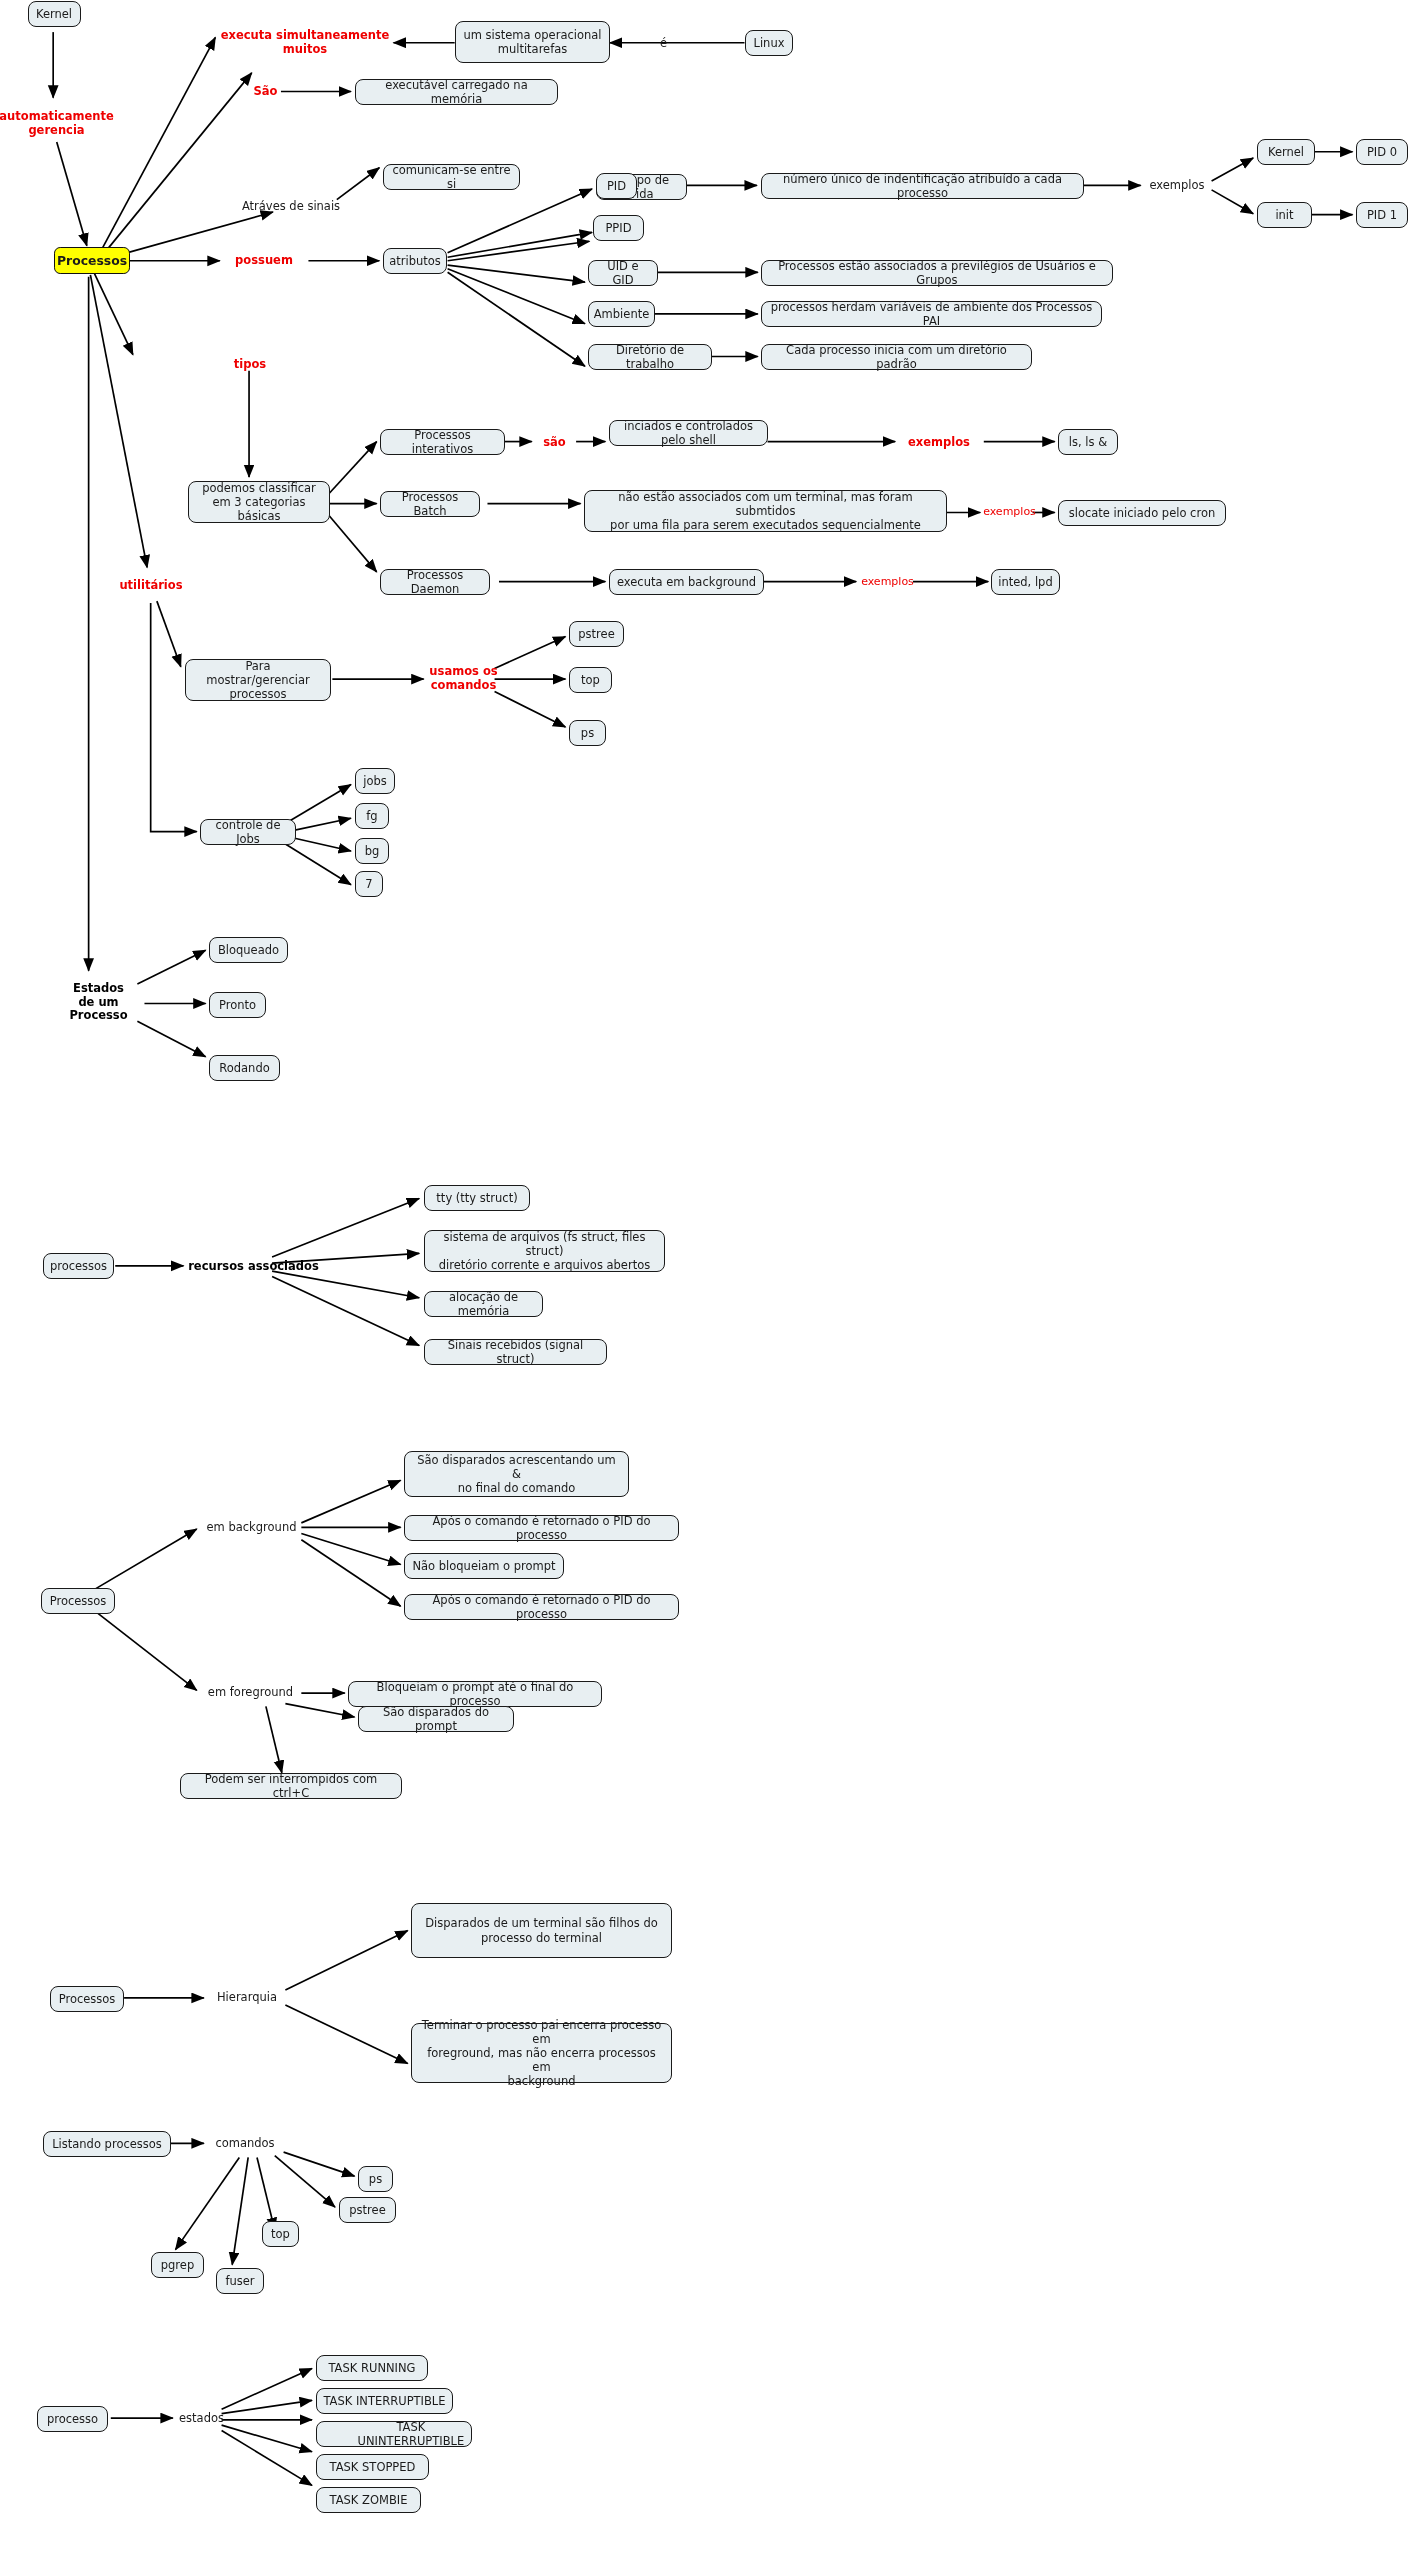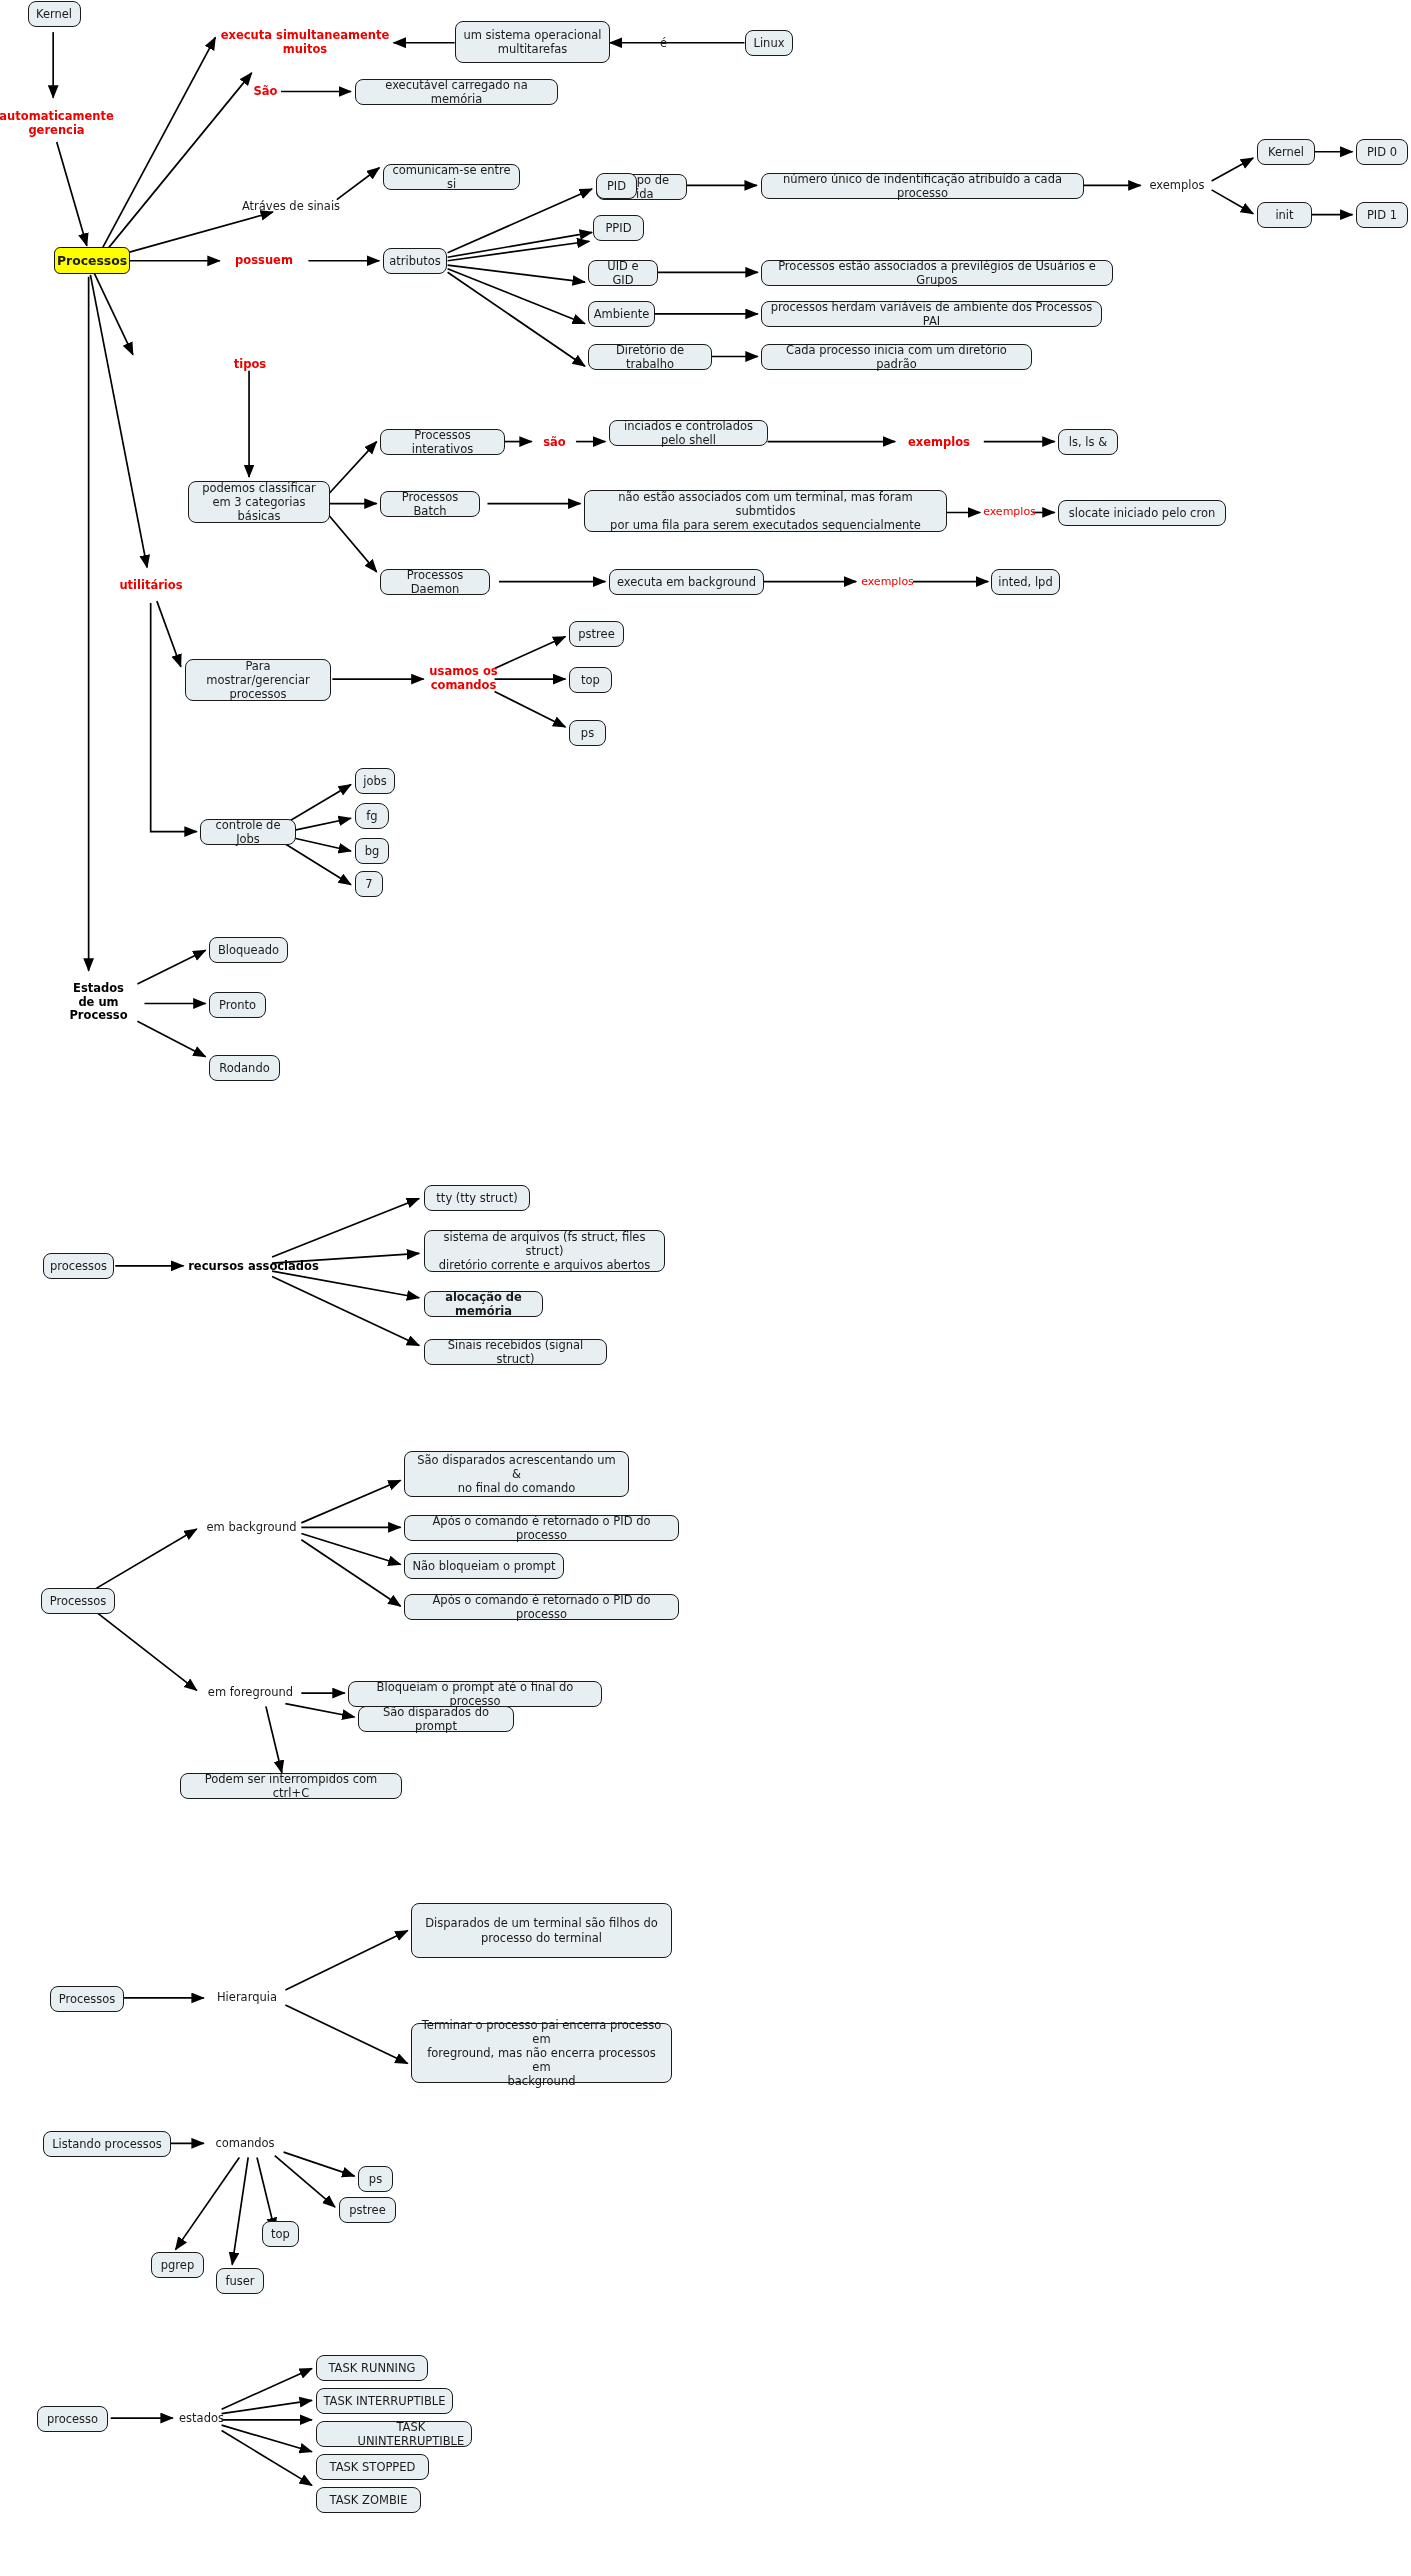--- a/index.html
+++ b/index.html
@@ -326,21 +326,21 @@
   <div class="node" style="left:569px;top:621px;width:55px;height:26px;">pstree</div>
 
   <div class="node" style="left:569px;top:667px;width:43px;height:26px;">top</div>
 
   <div class="node" style="left:569px;top:720px;width:37px;height:26px;">ps</div>
 
   <div class="node" style="left:200px;top:819px;width:96px;height:26px;">controle de Jobs</div>
 
   <div class="node" style="left:355px;top:768px;width:40px;height:26px;">jobs</div>
 
-  <div class="node" style="left:355px;top:803px;width:34px;height:26px;border-radius:10px;">fg</div>
+  <div class="node" style="left:355px;top:803px;width:34px;height:26px;">fg</div>
 
   <div class="node" style="left:355px;top:838px;width:34px;height:26px;">bg</div>
 
   <div class="node" style="left:355px;top:871px;width:28px;height:26px;">7</div>
 
   <div class="lbl blk" style="left:54px;top:975px;width:89px;height:55px;">Estados
 de um
 Processo</div>
 
   <div class="node" style="left:209px;top:937px;width:79px;height:26px;">Bloqueado</div>
@@ -351,21 +351,21 @@
 
   <div class="node" style="left:43px;top:1253px;width:71px;height:26px;">processos</div>
 
   <div class="lbl blk" style="left:186px;top:1257px;width:135px;height:19.5px;">recursos associados</div>
 
   <div class="node" style="left:424px;top:1185px;width:106px;height:26px;">tty  (tty struct)</div>
 
   <div class="node" style="left:424px;top:1230px;width:241px;height:42px;">sistema de arquivos (fs struct, files struct)
 diretório corrente e arquivos abertos</div>
 
-  <div class="node" style="left:424px;top:1291px;width:119px;height:26px;font-weight:bold;">alocação de memória</div>
+  <div class="node" style="left:424px;top:1291px;width:119px;height:26px;">alocação de memória</div>
 
   <div class="node" style="left:424px;top:1339px;width:183px;height:26px;">Sinais recebidos (signal struct)</div>
 
   <div class="node" style="left:41px;top:1588px;width:74px;height:26px;">Processos</div>
 
   <div class="lbl" style="left:200px;top:1518px;width:103px;height:19.5px;">em background</div>
 
   <div class="lbl" style="left:200px;top:1683px;width:101px;height:19.5px;">em foreground</div>
 
   <div class="node" style="left:404px;top:1451px;width:225px;height:46px;">São disparados acrescentando um &amp;

